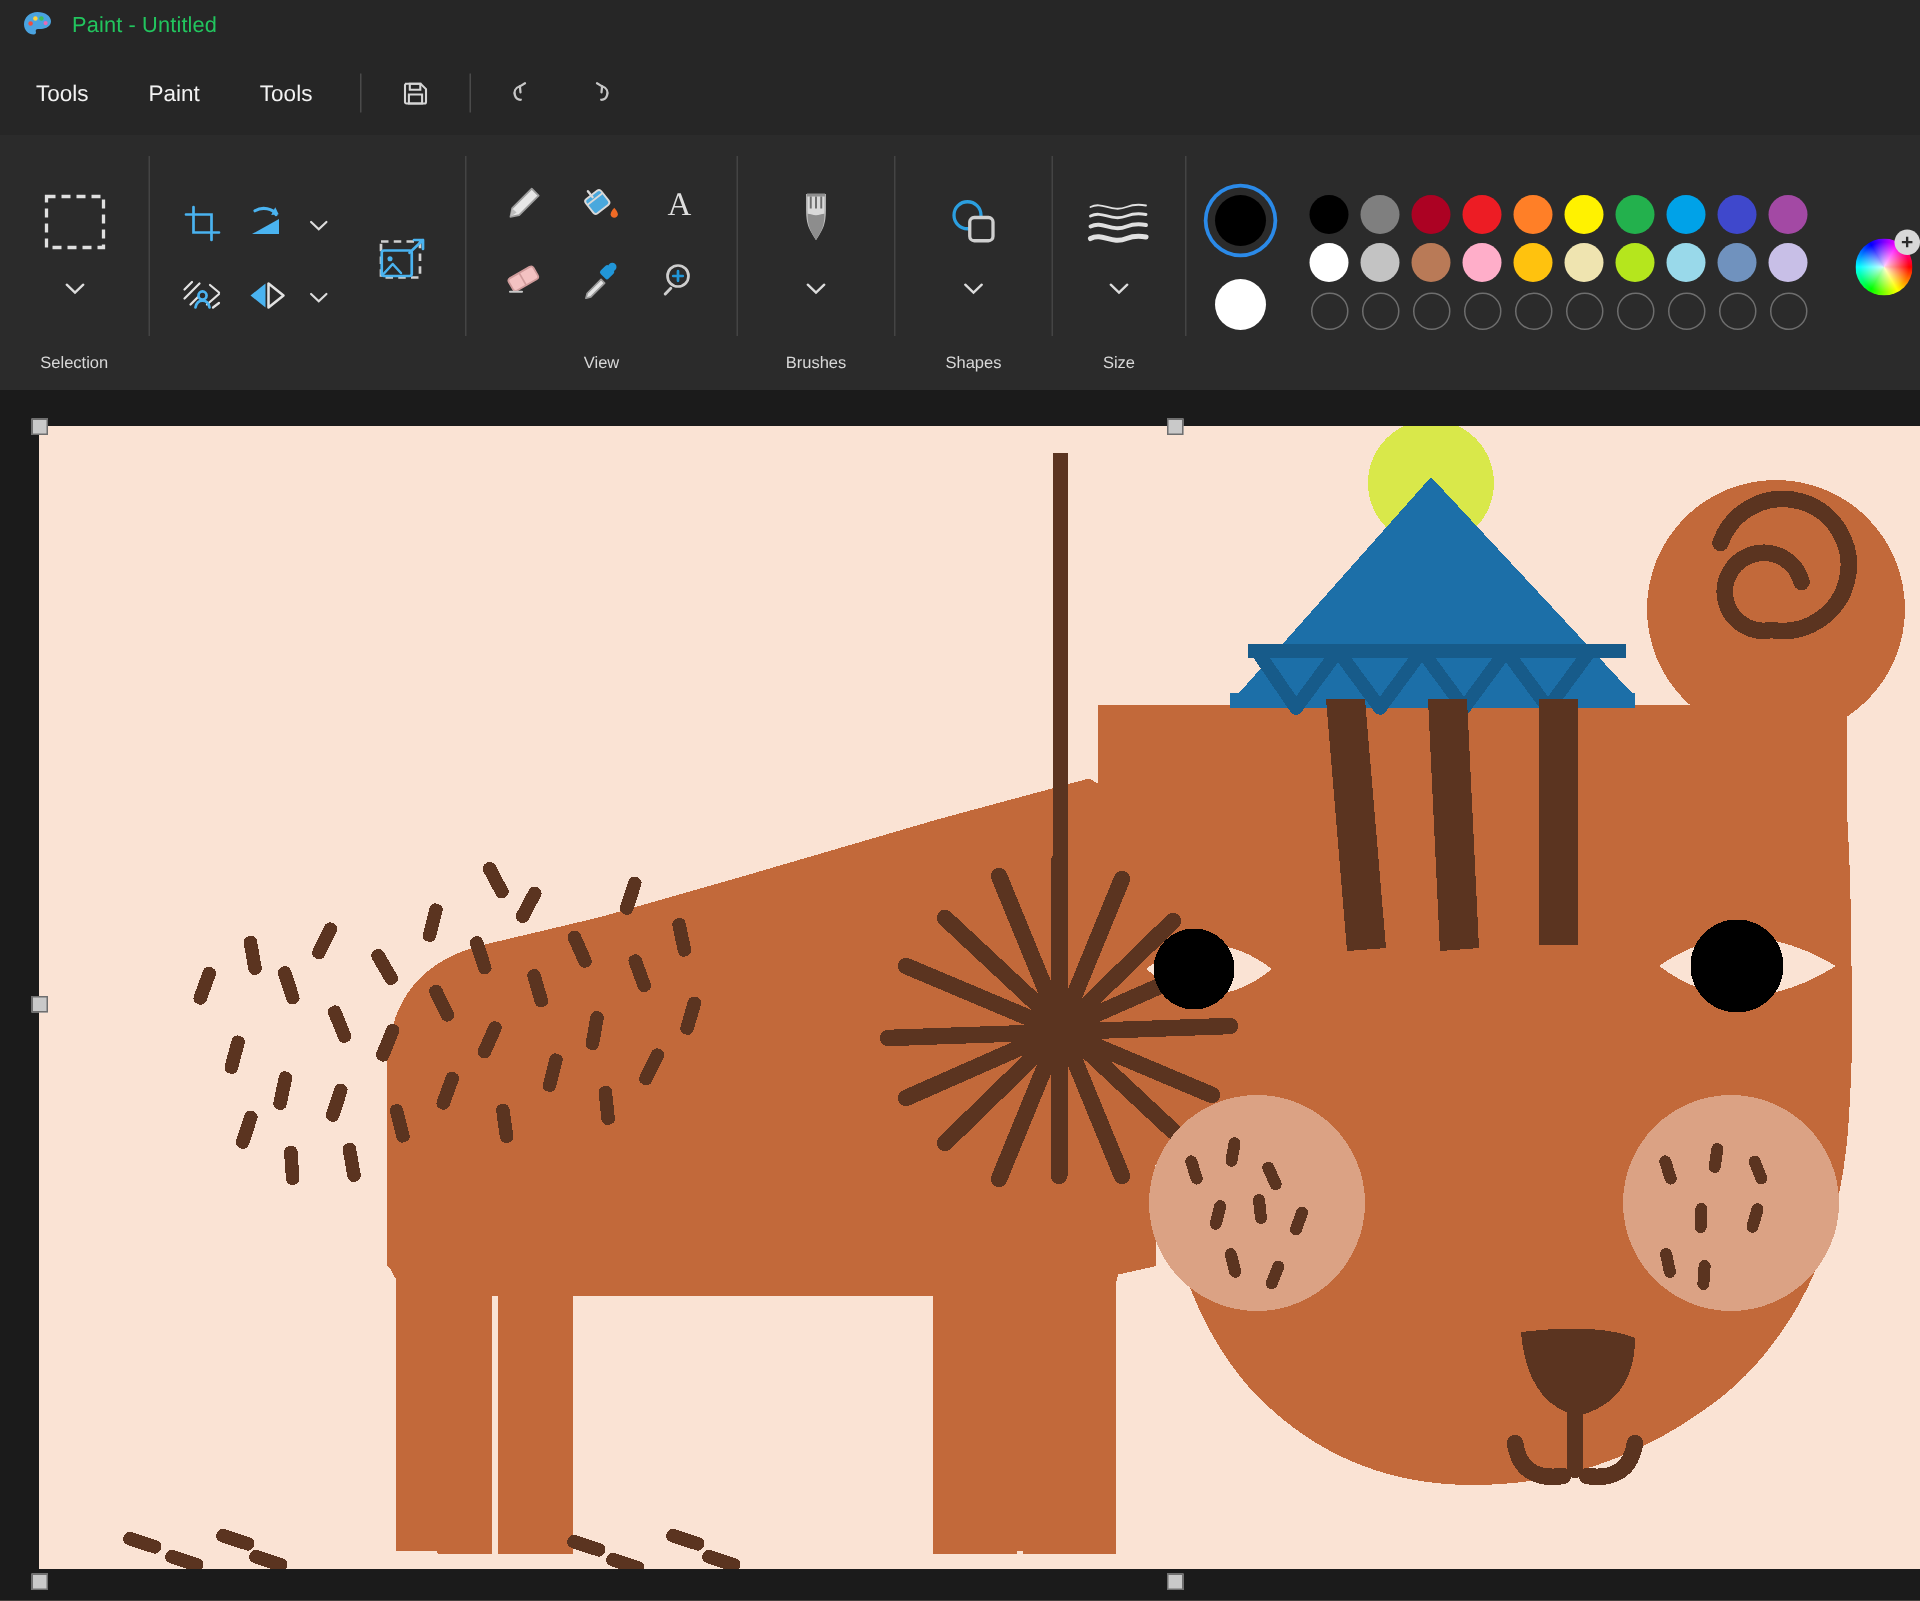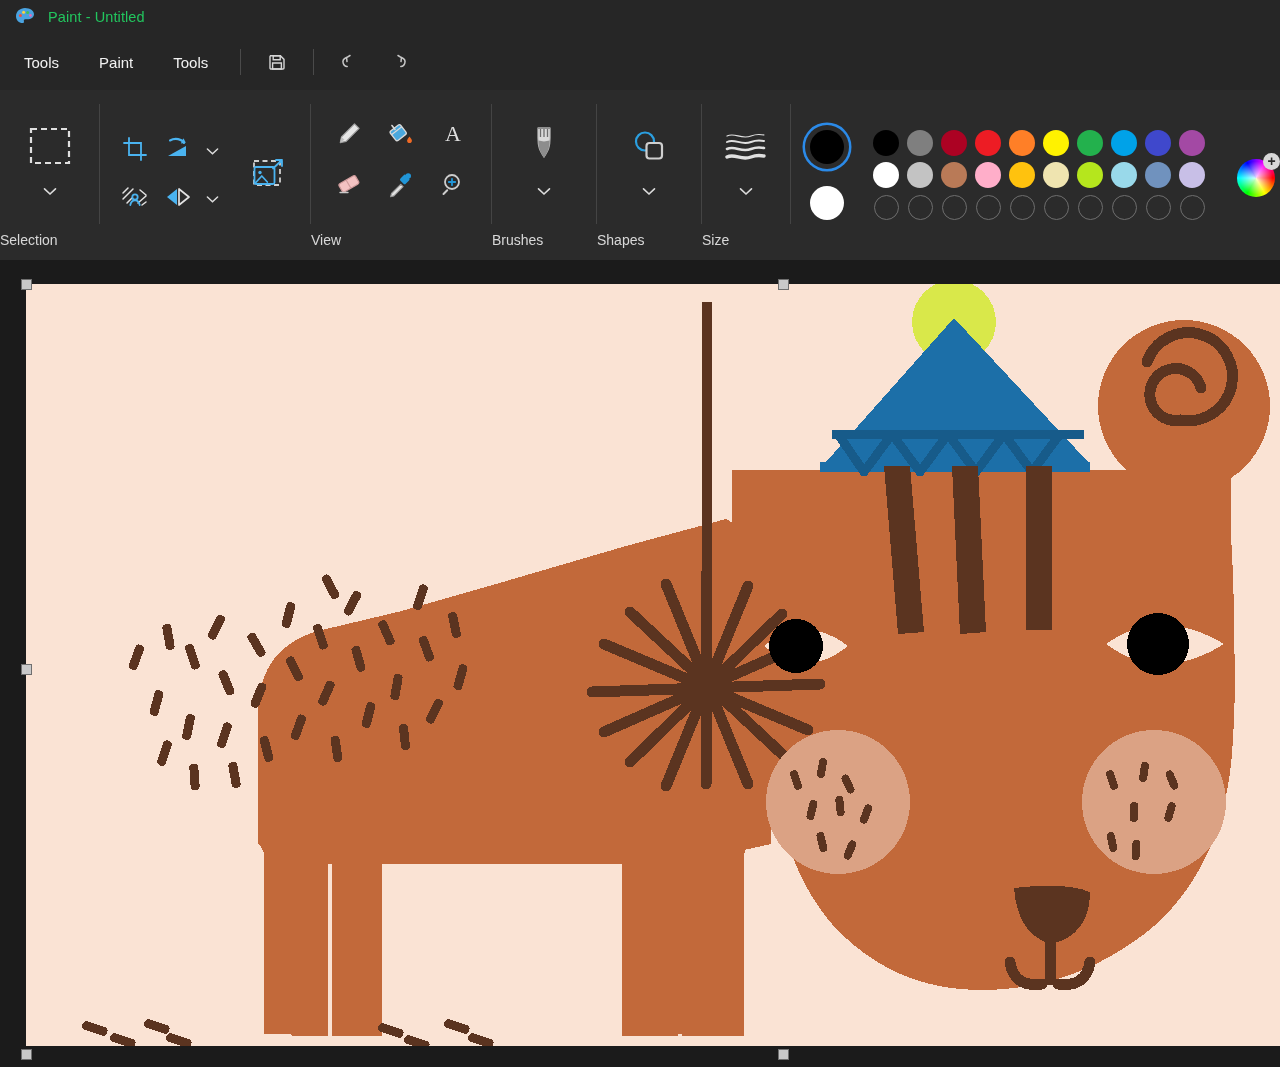--- a/index.html
+++ b/index.html
@@ -77,21 +77,22 @@
     position: relative;
     padding: 0;
   }
   .rib-group > .rib-body {
     flex: 1;
     display: flex;
     align-items: center;
     justify-content: center;
   }
   .rib-label {
-    font-size: 14px;
+    text-align: center;
+    font-size: 11px;
     color: #d8d8d8;
     padding-bottom: 12px;
   }
   .rib-div {
     width: 1px;
     background: #444;
     margin: 14px 0 36px 0;
     align-self: stretch;
   }
   .tool-btn {

